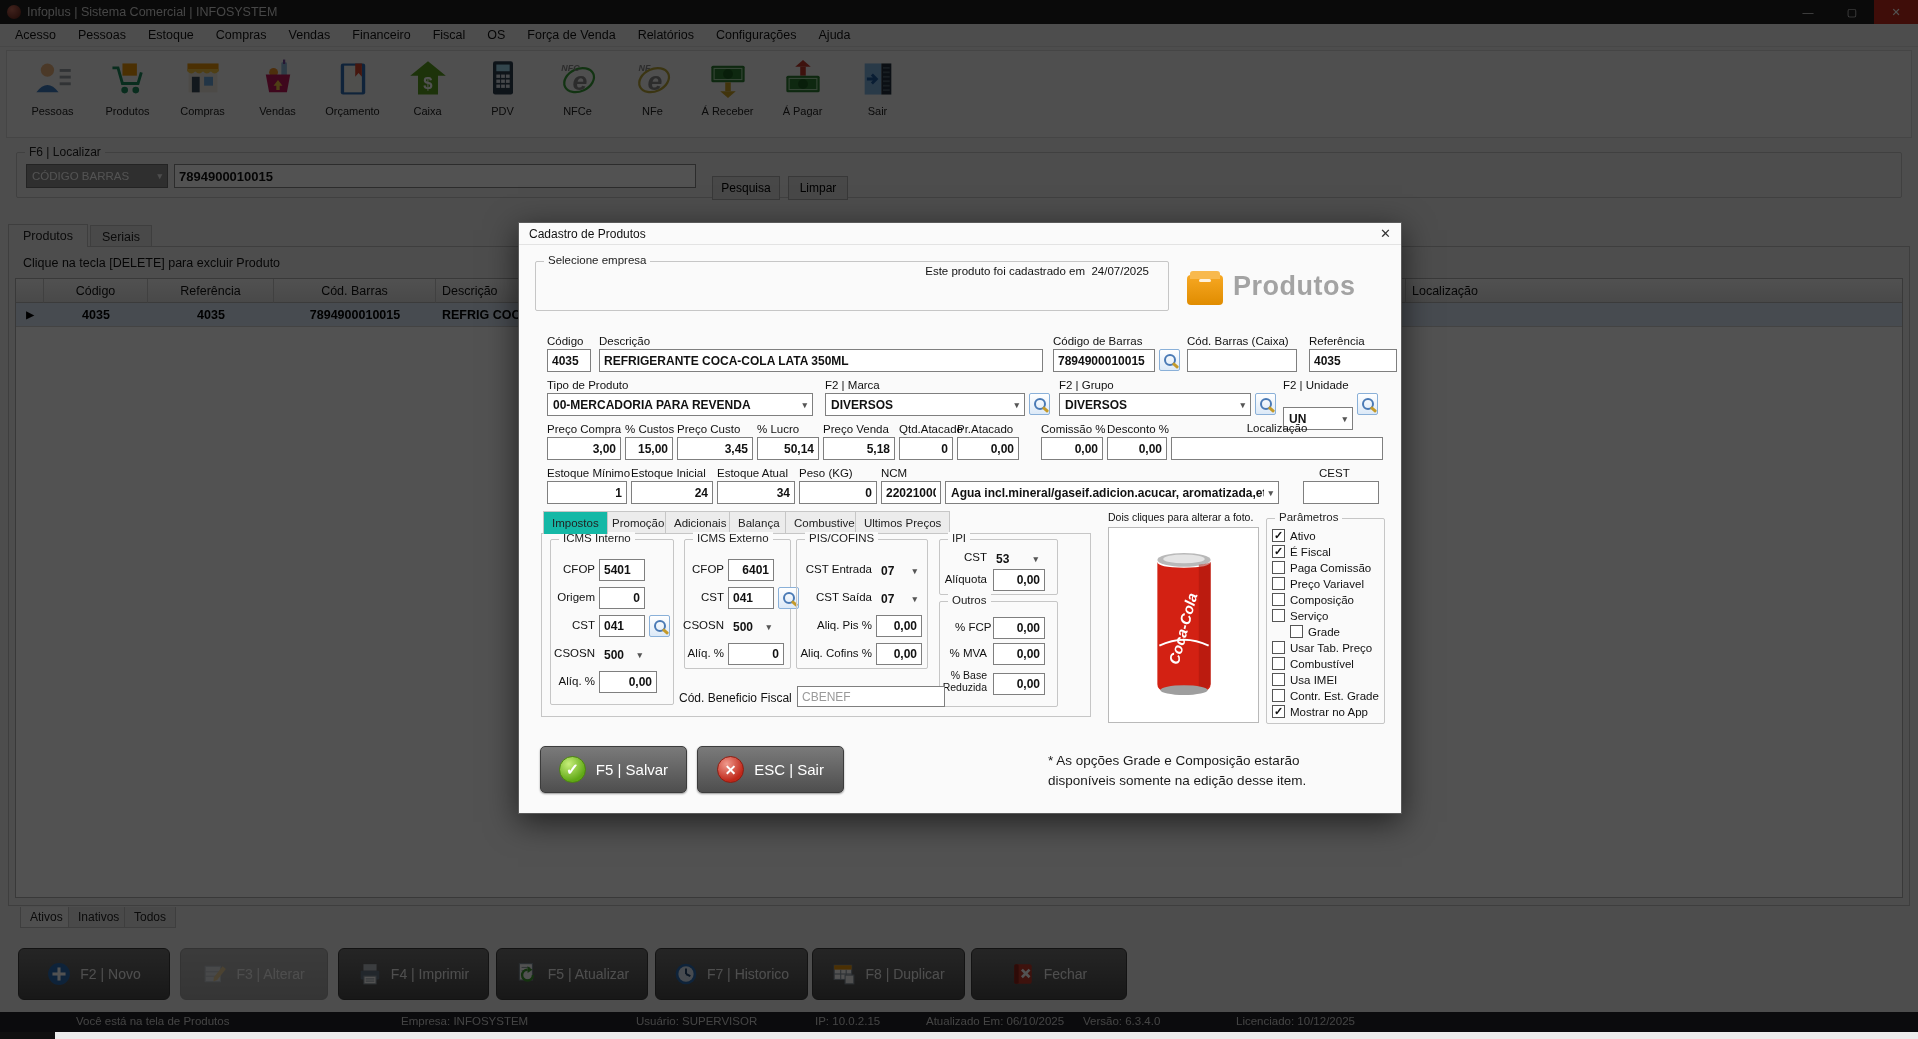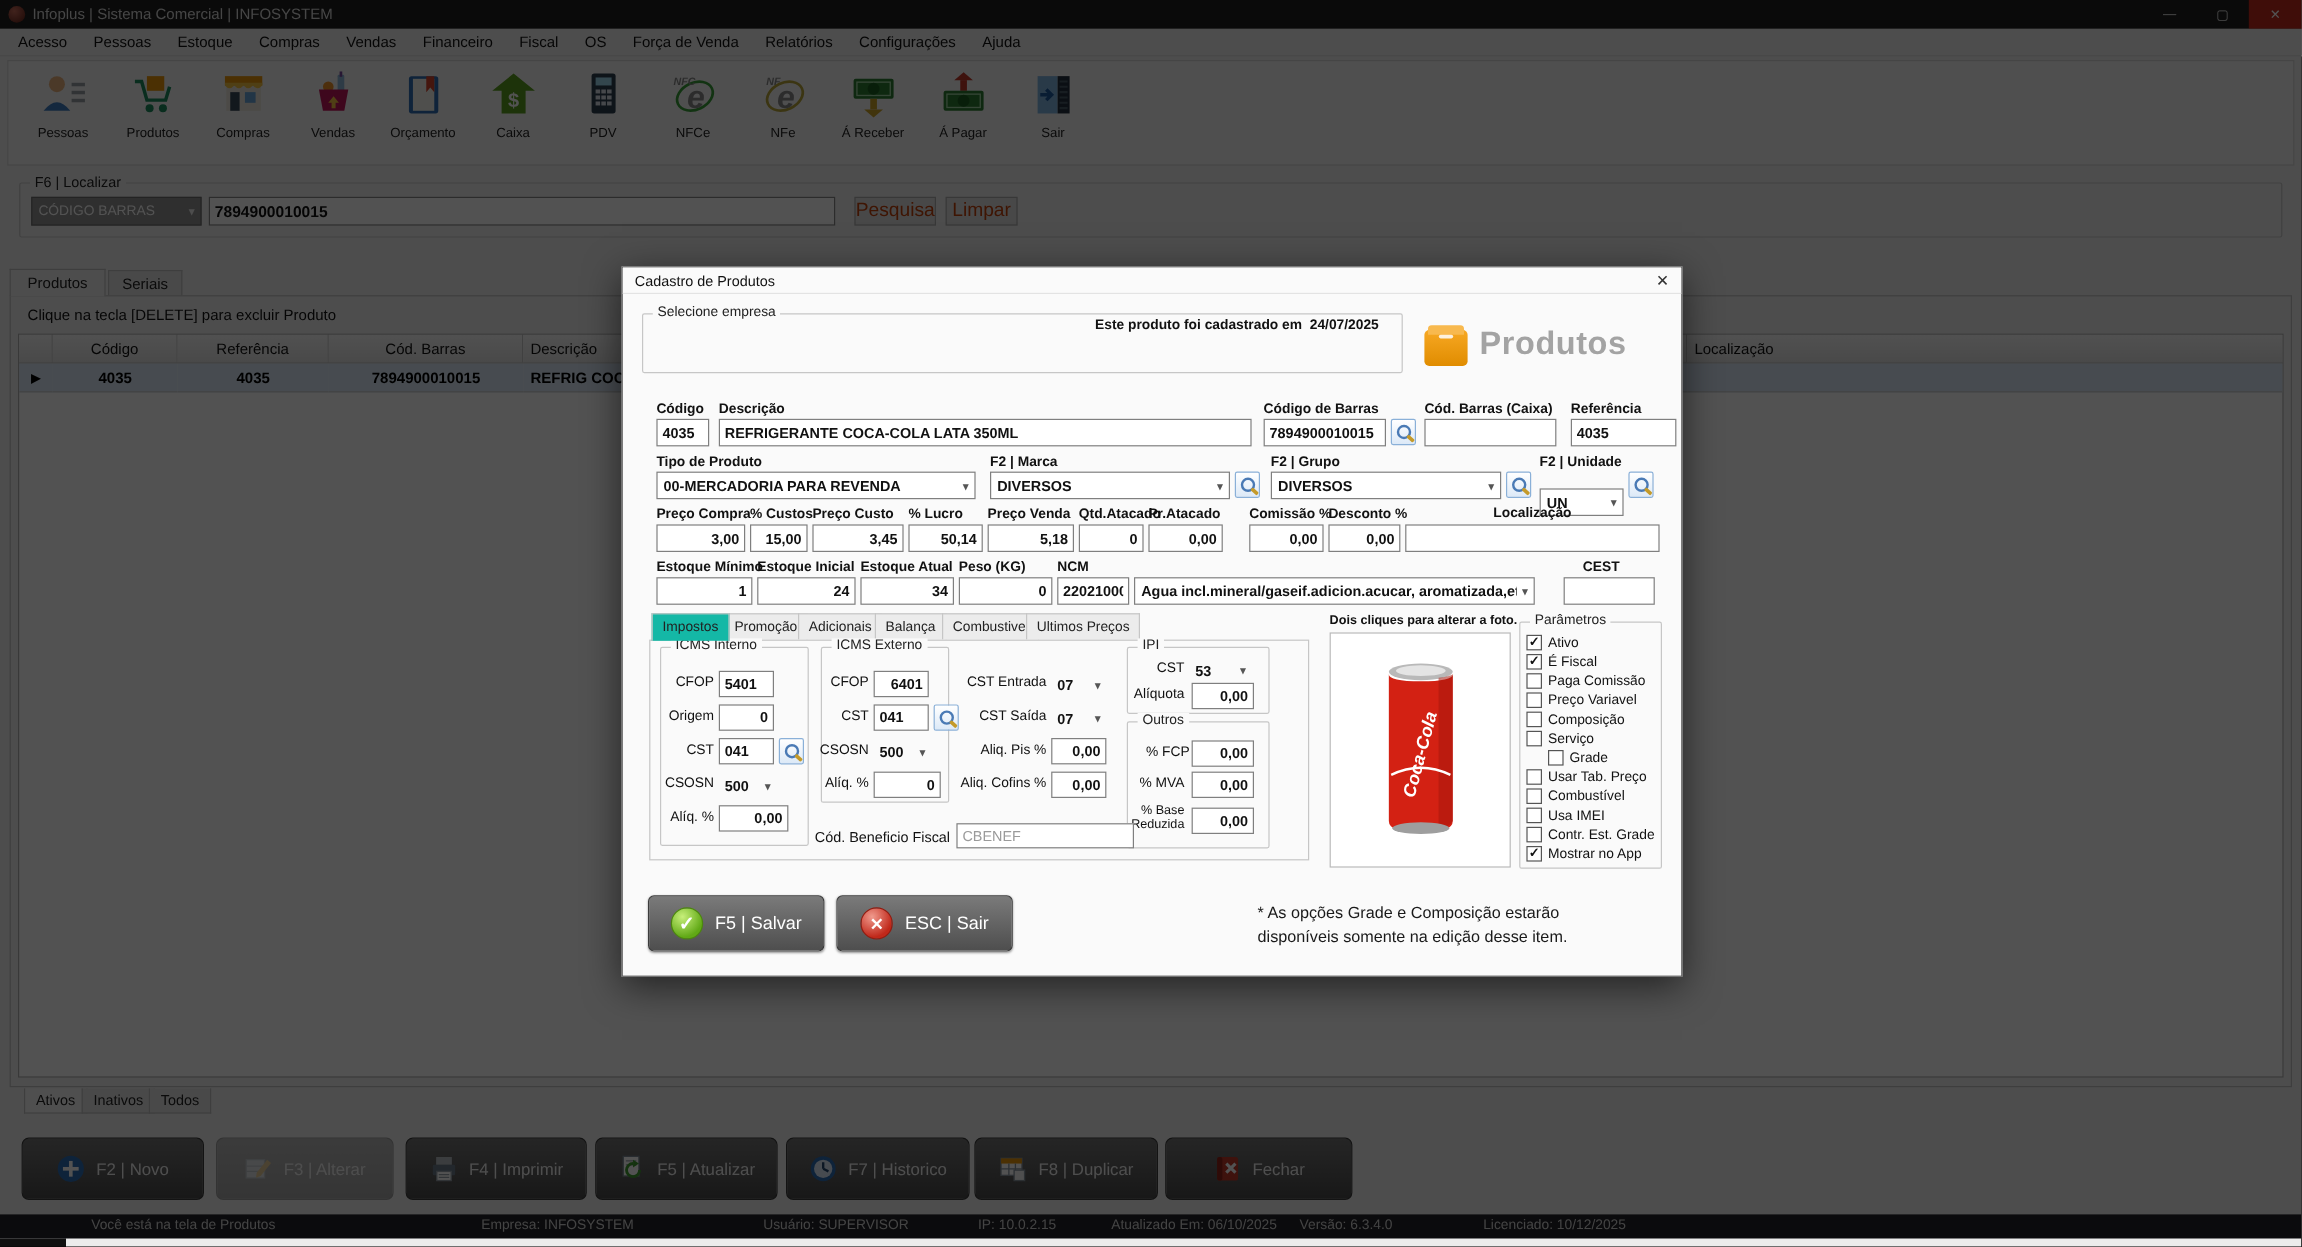--- a/index.html
+++ b/index.html
@@ -26,21 +26,21 @@
   
   .gb{position:absolute;border:1px solid #c6c6c6;border-radius:2px;}
   .gb>.leg{position:absolute;top:-8px;left:8px;background:#f0f0f0;padding:0 4px;font-size:12px;color:#222;white-space:nowrap;}
 
   .combo{position:absolute;height:24px;border:1px solid #8a8a8a;background:#fff;display:flex;align-items:center;padding:0 5px;font-size:12px;font-weight:700;color:#111;cursor:pointer;}
   .combo .caret{margin-left:auto;font-size:9px;color:#555;padding-left:4px;}
   .combo.flat{border:none;background:transparent;}
   .inp{position:absolute;height:24px;border:1px solid #8a8a8a;background:#fff;font-size:12px;font-weight:700;color:#111;padding:1px 4px;}
   .inp.num{text-align:right;}
   .lbl{position:absolute;font-size:11.5px;color:#111;white-space:nowrap;}
-  .btn{position:absolute;height:24px;background:#e1e1e1;border:1px solid #adadad;font-size:16px;color:#c2410c;display:flex;align-items:center;justify-content:center;cursor:pointer;}
+  .btn{position:absolute;height:24px;background:#e1e1e1;border:1px solid #adadad;font-size:12px;color:#000000;display:flex;align-items:center;justify-content:center;cursor:pointer;margin-top:12px;}
 
   .mag{position:absolute;width:21px;height:22px;border:1px solid #8ab0d8;background:linear-gradient(#ffffff,#dce9f7);border-radius:2px;cursor:pointer;}
   .mag::before{content:"";position:absolute;left:4px;top:4px;width:8px;height:8px;border:2px solid #4a7ab5;border-radius:50%;}
   .mag::after{content:"";position:absolute;left:12px;top:14px;width:7px;height:3px;background:#c49a2a;transform:rotate(42deg);border-radius:1px;}
 
   
   .tab{position:absolute;height:22px;display:flex;align-items:center;justify-content:center;font-size:12.5px;border:1px solid #c0c0c0;border-bottom:none;background:#e4e4e4;color:#222;cursor:pointer;}
   .tab.active{background:#f0f0f0;z-index:2;height:23px;}
   .main-panel{position:absolute;left:8px;top:246px;width:1902px;height:660px;background:#f0f0f0;border:1px solid #c0c0c0;}
   .hint{position:absolute;left:14px;top:9px;font-size:12.5px;color:#111;}
@@ -64,21 +64,21 @@
 
   
   #dim{position:absolute;left:0;top:0;width:1918px;height:1032px;background:rgba(0,0,0,0.68);z-index:50;pointer-events:none;}
 
   
   #dlg{position:absolute;left:518px;top:222px;width:884px;height:592px;background:#fafafa;border:1px solid #5a5a5a;box-shadow:0 8px 30px rgba(0,0,0,.6);z-index:100;}
   #dlg .gb>.leg{background:#fafafa;font-size:11.5px;}
   .dlg-title{position:absolute;left:0;top:0;width:100%;height:22px;background:#fafafa;border-bottom:1px solid #e3e3e3;}
   .dlg-title .txt{position:absolute;left:10px;top:4px;font-size:12px;color:#111;}
   .dlg-close{position:absolute;right:10px;top:3px;font-size:13px;color:#333;cursor:pointer;}
-  #dlg .lbl{font-size:11.5px;font-weight:bold;}
+  #dlg .lbl{font-size:11.5px;}
   #dlg .inp,#dlg .combo{height:23px;border-color:#7f7f7f;}
   .ph{color:#9a9a9a !important;font-weight:400 !important;}
   .logo-box{position:absolute;width:36px;height:30px;background:linear-gradient(#f7a823,#e08c00);border-radius:4px;}
   .logo-box::before{content:"";position:absolute;left:3px;top:-4px;width:30px;height:8px;background:#f8b94e;border-radius:3px 3px 0 0;}
   .logo-box::after{content:"";position:absolute;left:12px;top:4px;width:12px;height:3px;background:#fff;border-radius:2px;opacity:.85;}
   .logo-text{position:absolute;font-size:27px;font-weight:700;color:#a3a3a3;letter-spacing:.5px;}
   .rlbl{position:absolute;font-size:11.5px;color:#111;text-align:right;white-space:nowrap;}
   .cbrow{position:absolute;display:flex;align-items:center;gap:5px;cursor:pointer;}
   .cbbox{width:13px;height:13px;border:1px solid #555;background:#fff;display:flex;align-items:center;justify-content:center;font-size:11px;font-weight:700;color:#111;line-height:1;}
   .cblabel{font-size:11.5px;color:#111;white-space:nowrap;}
@@ -490,20 +490,23 @@
     <input class="inp" style="left: 209px; top: 364px; width: 46px; height: 22px;" value="041">
     <span class="mag" style="left:259px;top:364px;"></span>
     <span class="rlbl" style="left:159px;top:396px;width:46px;">CSOSN</span>
     <div class="combo flat" style="left:209px;top:392px;width:48px;">
         <span>500</span>
         <span class="caret">▾</span>
       </div>
     <span class="rlbl" style="left:159px;top:424px;width:46px;">Alíq. %</span>
     <input class="inp num" style="left: 209px; top: 420px; width: 56px; height: 22px;" value="0">
 
+    <div class="gb" style="left:277px;top:316px;width:132px;height:130px;">
+      <span class="leg">PIS/COFINS</span>
+    </div>
     <span class="rlbl" style="left:281px;top:340px;width:72px;">CST Entrada</span>
     <div class="combo flat" style="left:357px;top:336px;width:46px;">
         <span>07</span>
         <span class="caret">▾</span>
       </div>
     <span class="rlbl" style="left:281px;top:368px;width:72px;">CST Saída</span>
     <div class="combo flat" style="left:357px;top:364px;width:46px;">
         <span>07</span>
         <span class="caret">▾</span>
       </div>

